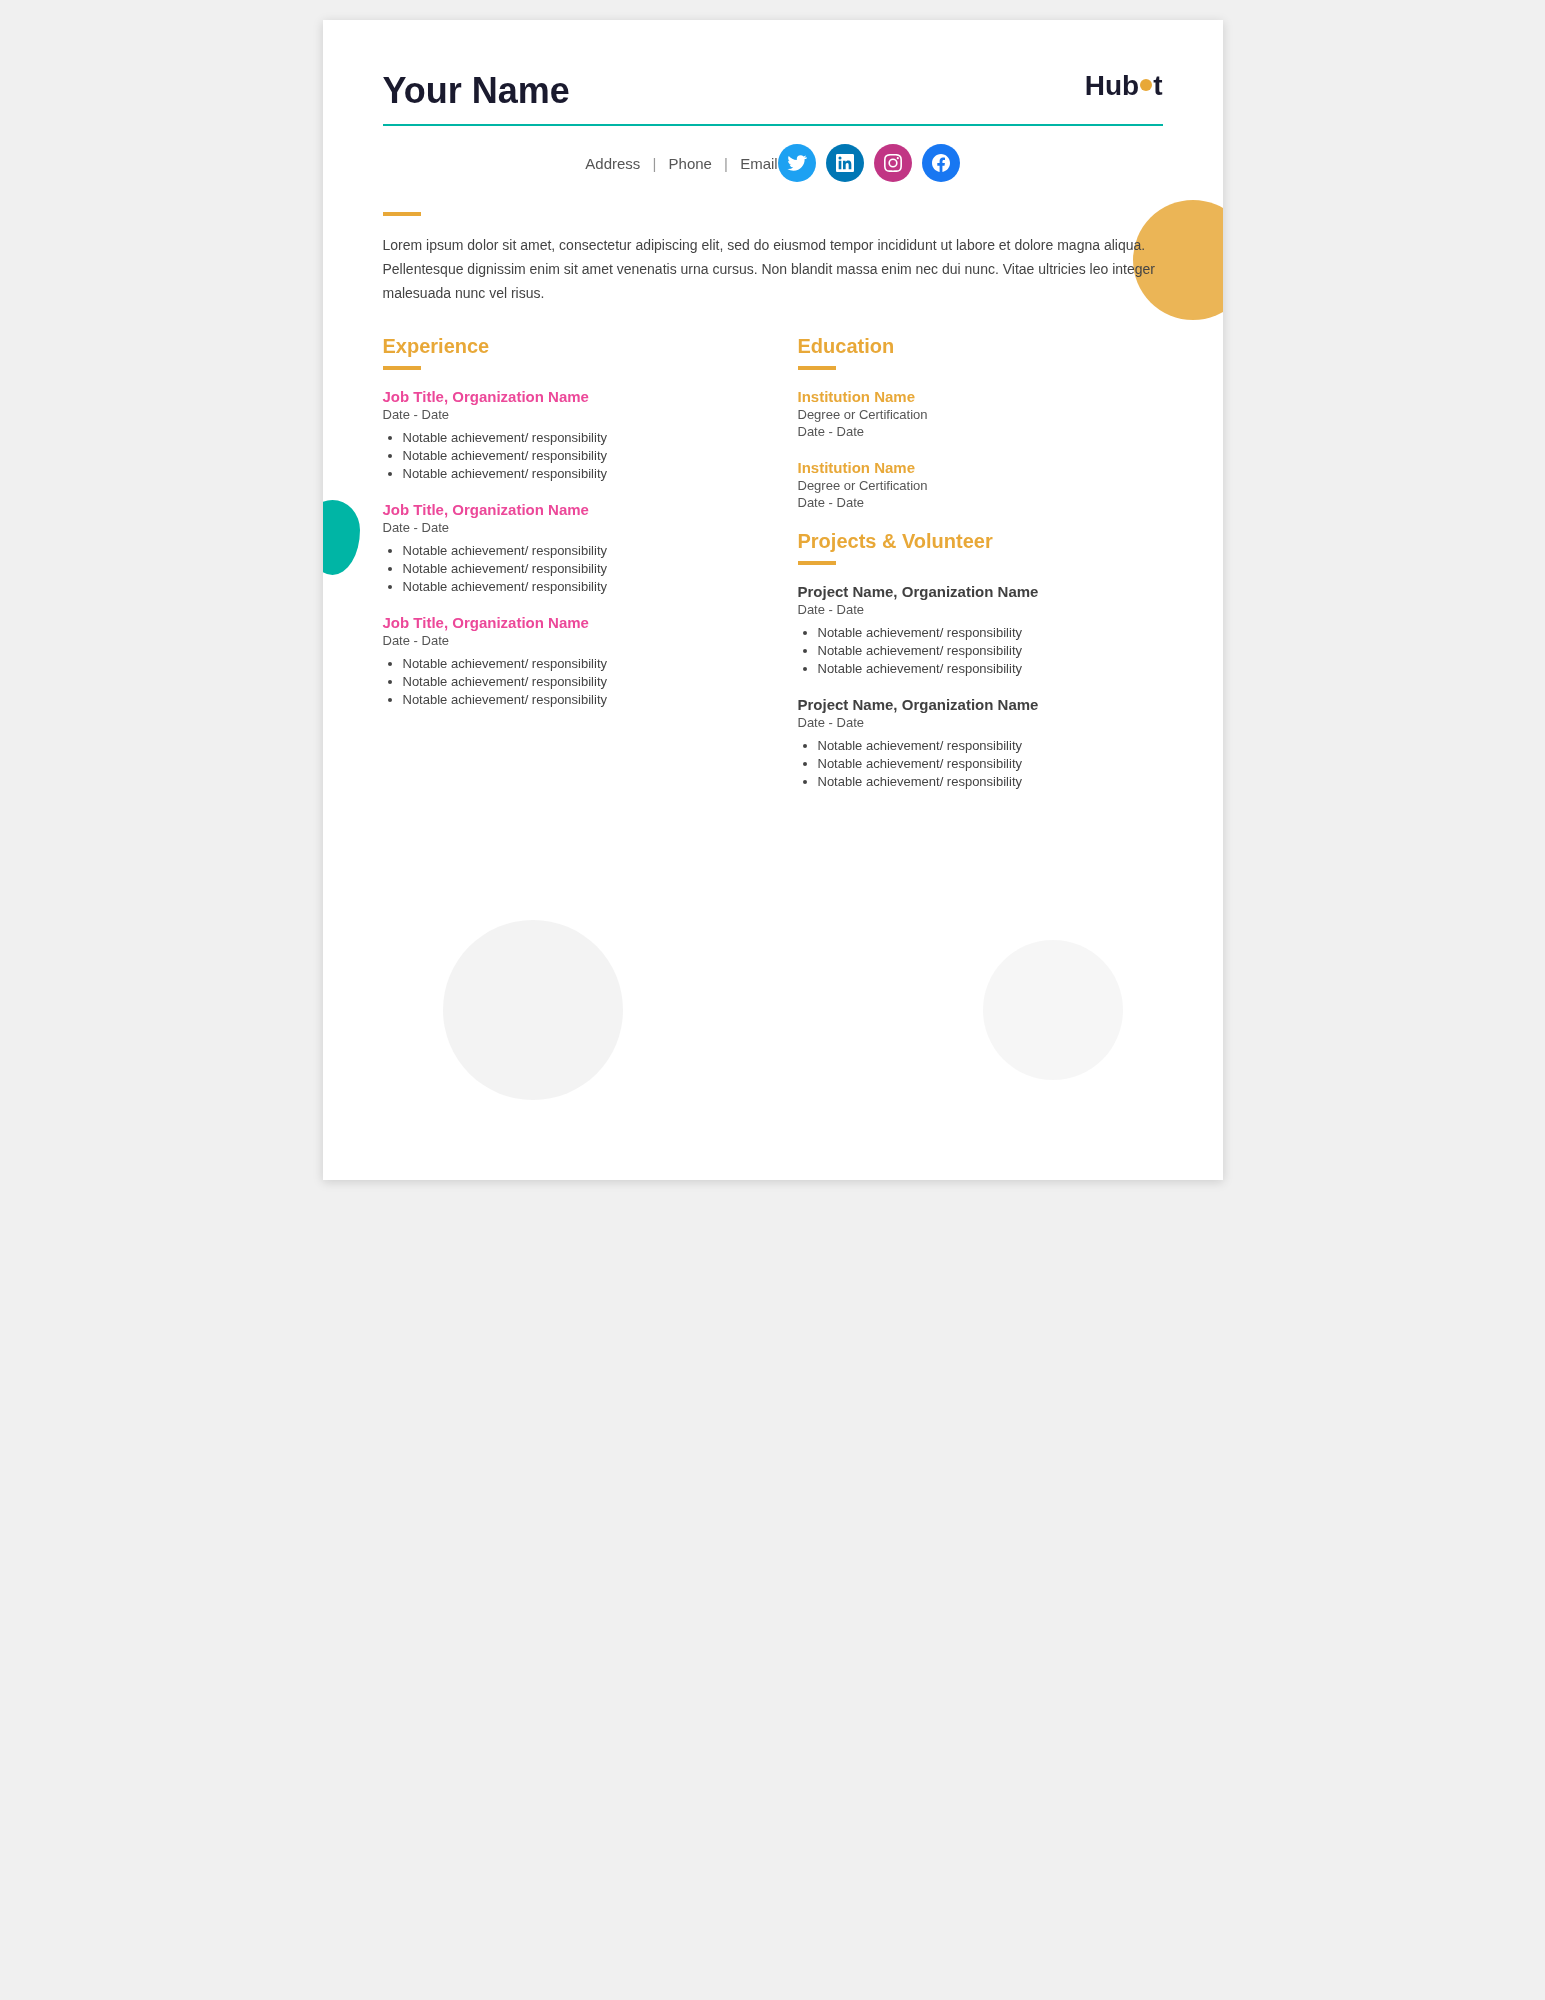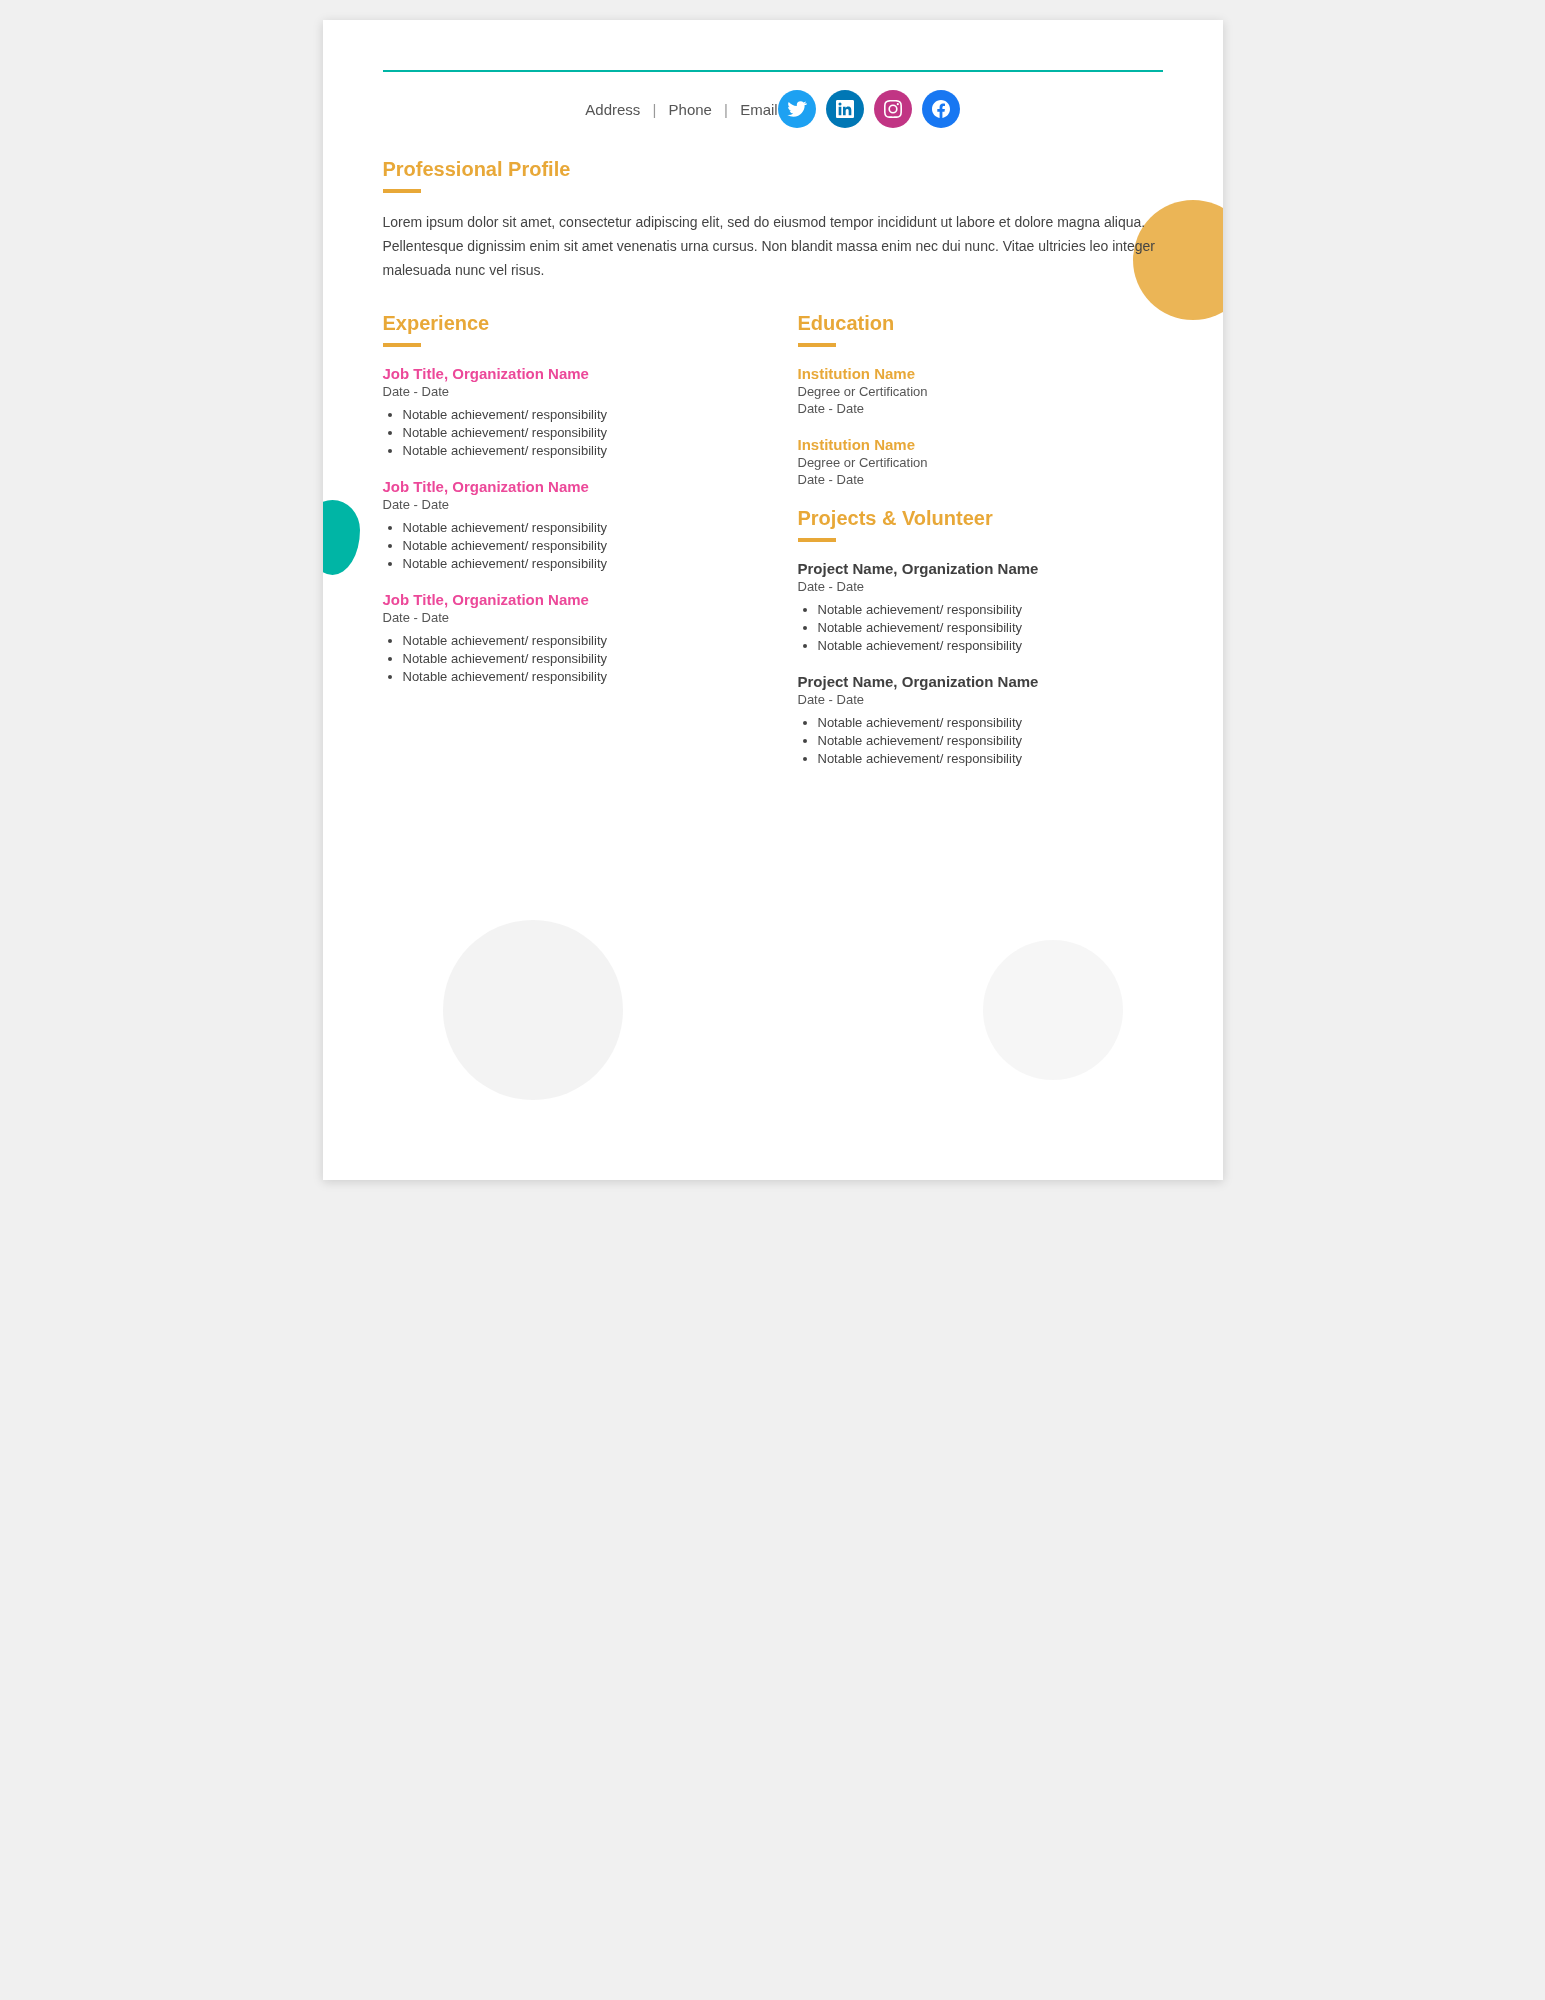--- a/index.html
+++ b/index.html
@@ -253,20 +253,28 @@
 </head>
 <body>
 
 <div class="page">
 
   <div class="deco-circle-gold"></div>
   <div class="deco-blob-teal"></div>
   <div class="deco-circle-gray-bottom-left"></div>
   <div class="deco-circle-gray-bottom-right"></div>
 
+  <div class="header">
+    <div class="header-name">Your Name</div>
+    <div class="hubspot-logo">
+      <span>Hub</span>
+        <span class="dot-accent" style="display:inline-block;width:12px;height:12px;background:#e8a838;border-radius:50%;margin:0 1px;vertical-align:middle;position:relative;top:-1px;"></span>
+        <span>t</span>
+    </div>
+  </div>
 
   <hr class="header-divider">
 
   <div class="contact-row">
     <div class="contact-text">
       <span>Address</span>
       <span class="sep"> | </span>
       <span>Phone</span>
       <span class="sep"> | </span>
       <span>Email</span>
@@ -289,21 +297,20 @@
       </div>
       <div class="social-icon icon-facebook">
         <svg width="18" height="18" viewBox="0 0 24 24" fill="white">
             <path d="M24 12.073c0-6.627-5.373-12-12-12s-12 5.373-12 12c0 5.99 4.388 10.954 10.125 11.854v-8.385H7.078v-3.47h3.047V9.43c0-3.007 1.792-4.669 4.533-4.669 1.312 0 2.686.235 2.686.235v2.953H15.83c-1.491 0-1.956.925-1.956 1.874v2.25h3.328l-.532 3.47h-2.796v8.385C19.612 23.027 24 18.062 24 12.073z"></path>
           </svg>
       </div>
     </div>
   </div>
 
   <div class="profile-section">
-    <div class="section-heading">Professional Profile</div>
     <div class="section-underline"></div>
     <p class="profile-text">Lorem ipsum dolor sit amet, consectetur adipiscing elit, sed do eiusmod tempor incididunt ut labore et dolore magna aliqua. Pellentesque dignissim enim sit amet venenatis urna cursus. Non blandit massa enim nec dui nunc. Vitae ultricies leo integer malesuada nunc vel risus.</p>
   </div>
 
   <div class="two-col">
 
     <div class="col-left">
       <div class="section-heading">Experience</div>
       <div class="section-underline"></div>
 

